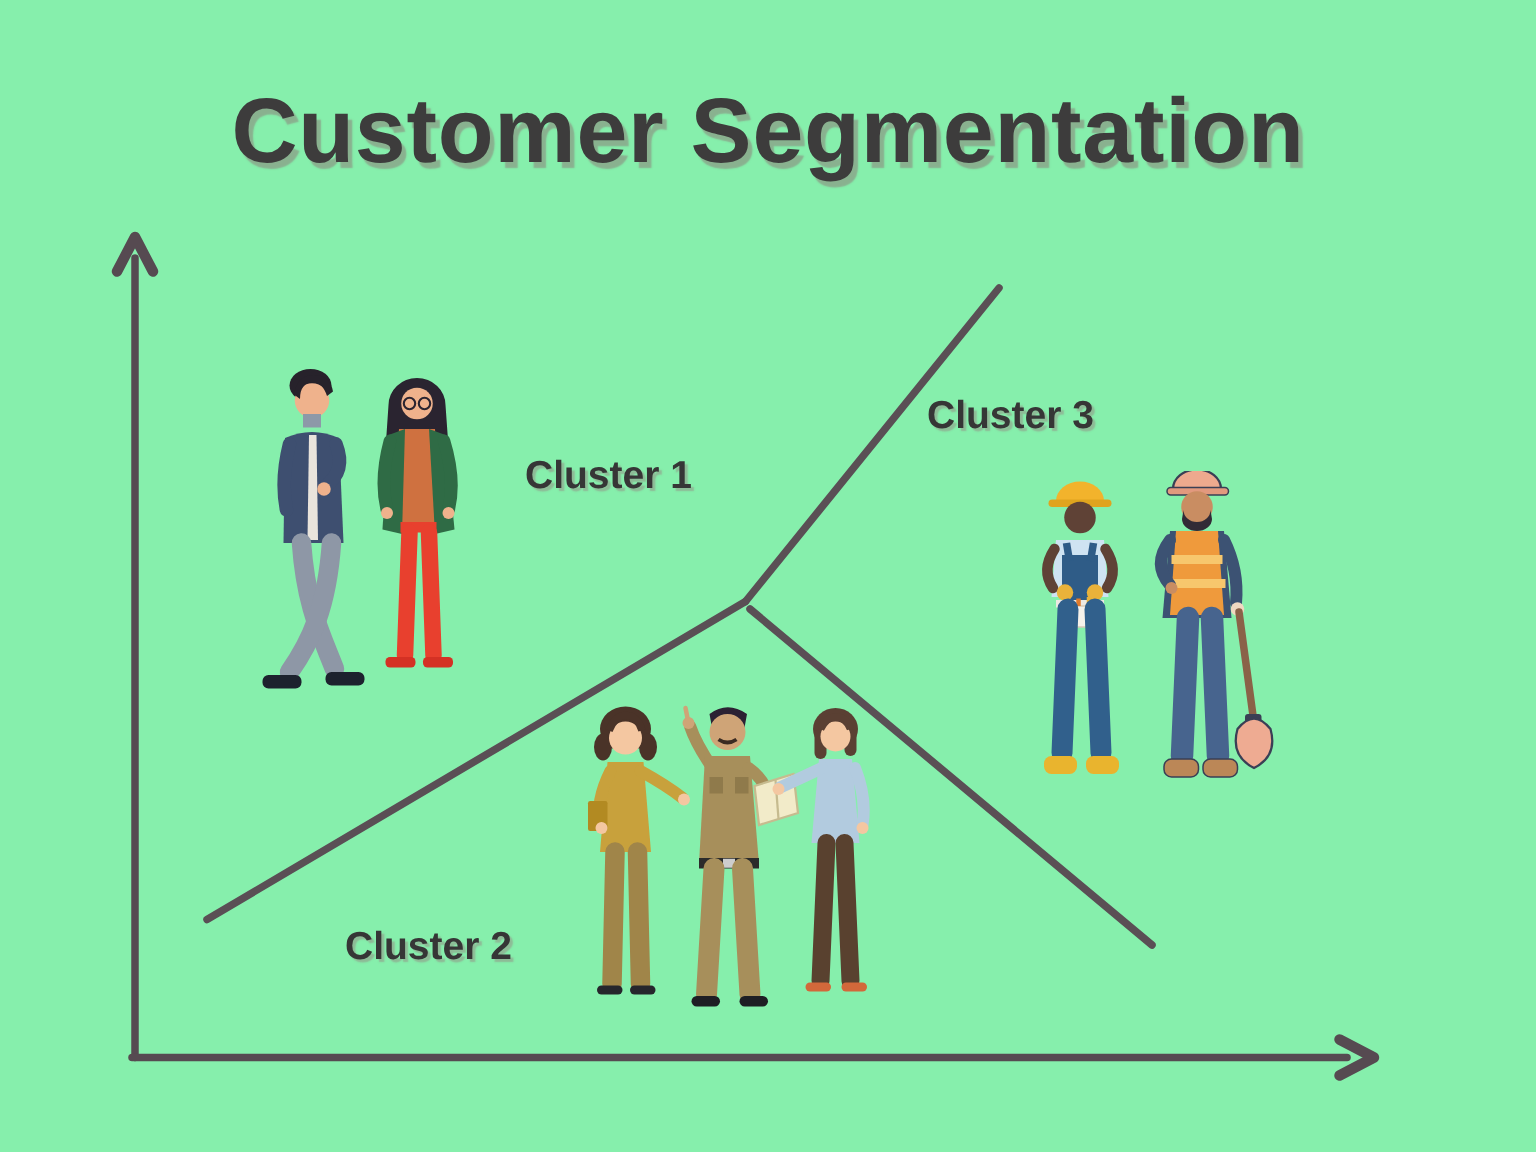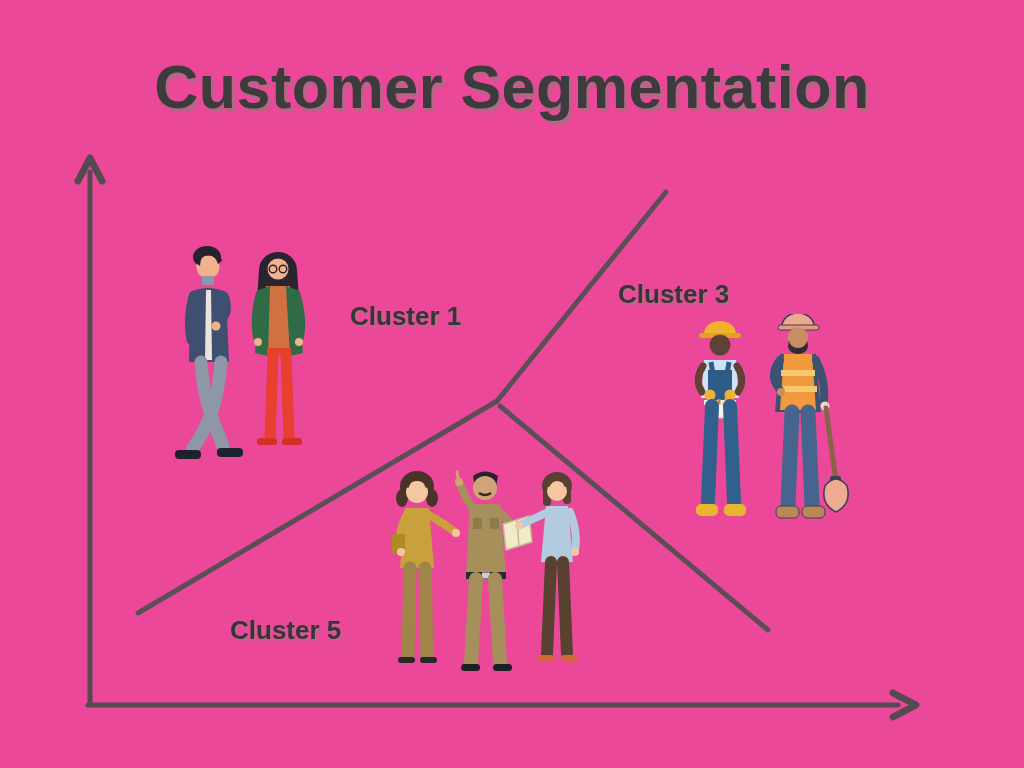--- a/index.html
+++ b/index.html
@@ -1,37 +1,37 @@
 <!DOCTYPE html>
 <html><head>
 <meta charset="utf-8">
 <style>
   html,body{margin:0;padding:0;background:#fcebe5;}
   .stage{
     position:relative;width:1024px;height:768px;margin:0 auto;
-    background:#ec4899;overflow:hidden;
+    background:#86efac;overflow:hidden;
     font-family:"Liberation Sans",sans-serif;
   }
   .title{
     position:absolute;top:52px;left:0;width:100%;
     text-align:center;margin:0;
     font-size:61px;font-weight:bold;letter-spacing:.5px;
     color:#3d3c3c;
     text-shadow:3px 4px 1px rgba(140,125,120,.55);
   }
   .overlay{position:absolute;left:0;top:0;width:1024px;height:768px;}
   .clabel{
     position:absolute;
     font-size:26px;font-weight:bold;color:#363636;line-height:1;
     text-shadow:2px 2px 1px rgba(150,135,130,.5);
     white-space:nowrap;
   }
   .clabel.c1{left:350px;top:303px;}
   .clabel.c2{left:230px;top:617px;}
-  .clabel.c3{left:618px;top:281px;}
+  .clabel.c3{left:618px;top:263px;}
   .ppl{position:absolute;}
   .ppl.g1{left:163px;top:240px;}
   .ppl.g2{left:365px;top:460px;}
   .ppl.g3{left:668px;top:314px;}
 </style>
 </head>
 <body>
 
 <div class="stage">
 
@@ -47,21 +47,21 @@
       <path d="M893,693 L916,705 L893,717" stroke-width="7" stroke-linejoin="round"></path>
     </g>
     <g stroke="#5a4f55" fill="none" stroke-linecap="round">
       <line x1="497" y1="401" x2="666" y2="192" stroke-width="5"></line>
       <line x1="497" y1="401" x2="138" y2="613" stroke-width="5"></line>
       <line x1="500" y1="406" x2="768" y2="630" stroke-width="5"></line>
     </g>
   </svg>
 
   <div class="clabel c1">Cluster 1</div>
-  <div class="clabel c2">Cluster 5</div>
+  <div class="clabel c2">Cluster 2</div>
   <div class="clabel c3">Cluster 3</div>
 
   <svg class="ppl g1" width="160" height="240" viewBox="0 0 160 240">
     <g>
       <ellipse cx="44" cy="17" rx="14" ry="11" fill="#27222b"></ellipse>
       <circle cx="45" cy="27" r="11.5" fill="#efb28c"></circle>
       <path d="M33,23 q2,-13 13,-13 q11,0 13,11 l-4,3 q-3,-9 -9,-9 q-9,0 -9,11 z" fill="#27222b"></path>
       <rect x="39" y="36" width="12" height="9" fill="#8d99a8"></rect>
       <path d="M27,52 Q45,44 63,52 L66,122 L26,122 Z" fill="#3e4f70"></path>
       <polygon points="43,50 48,50 49,120 42,120" fill="#e9e4dc"></polygon>

